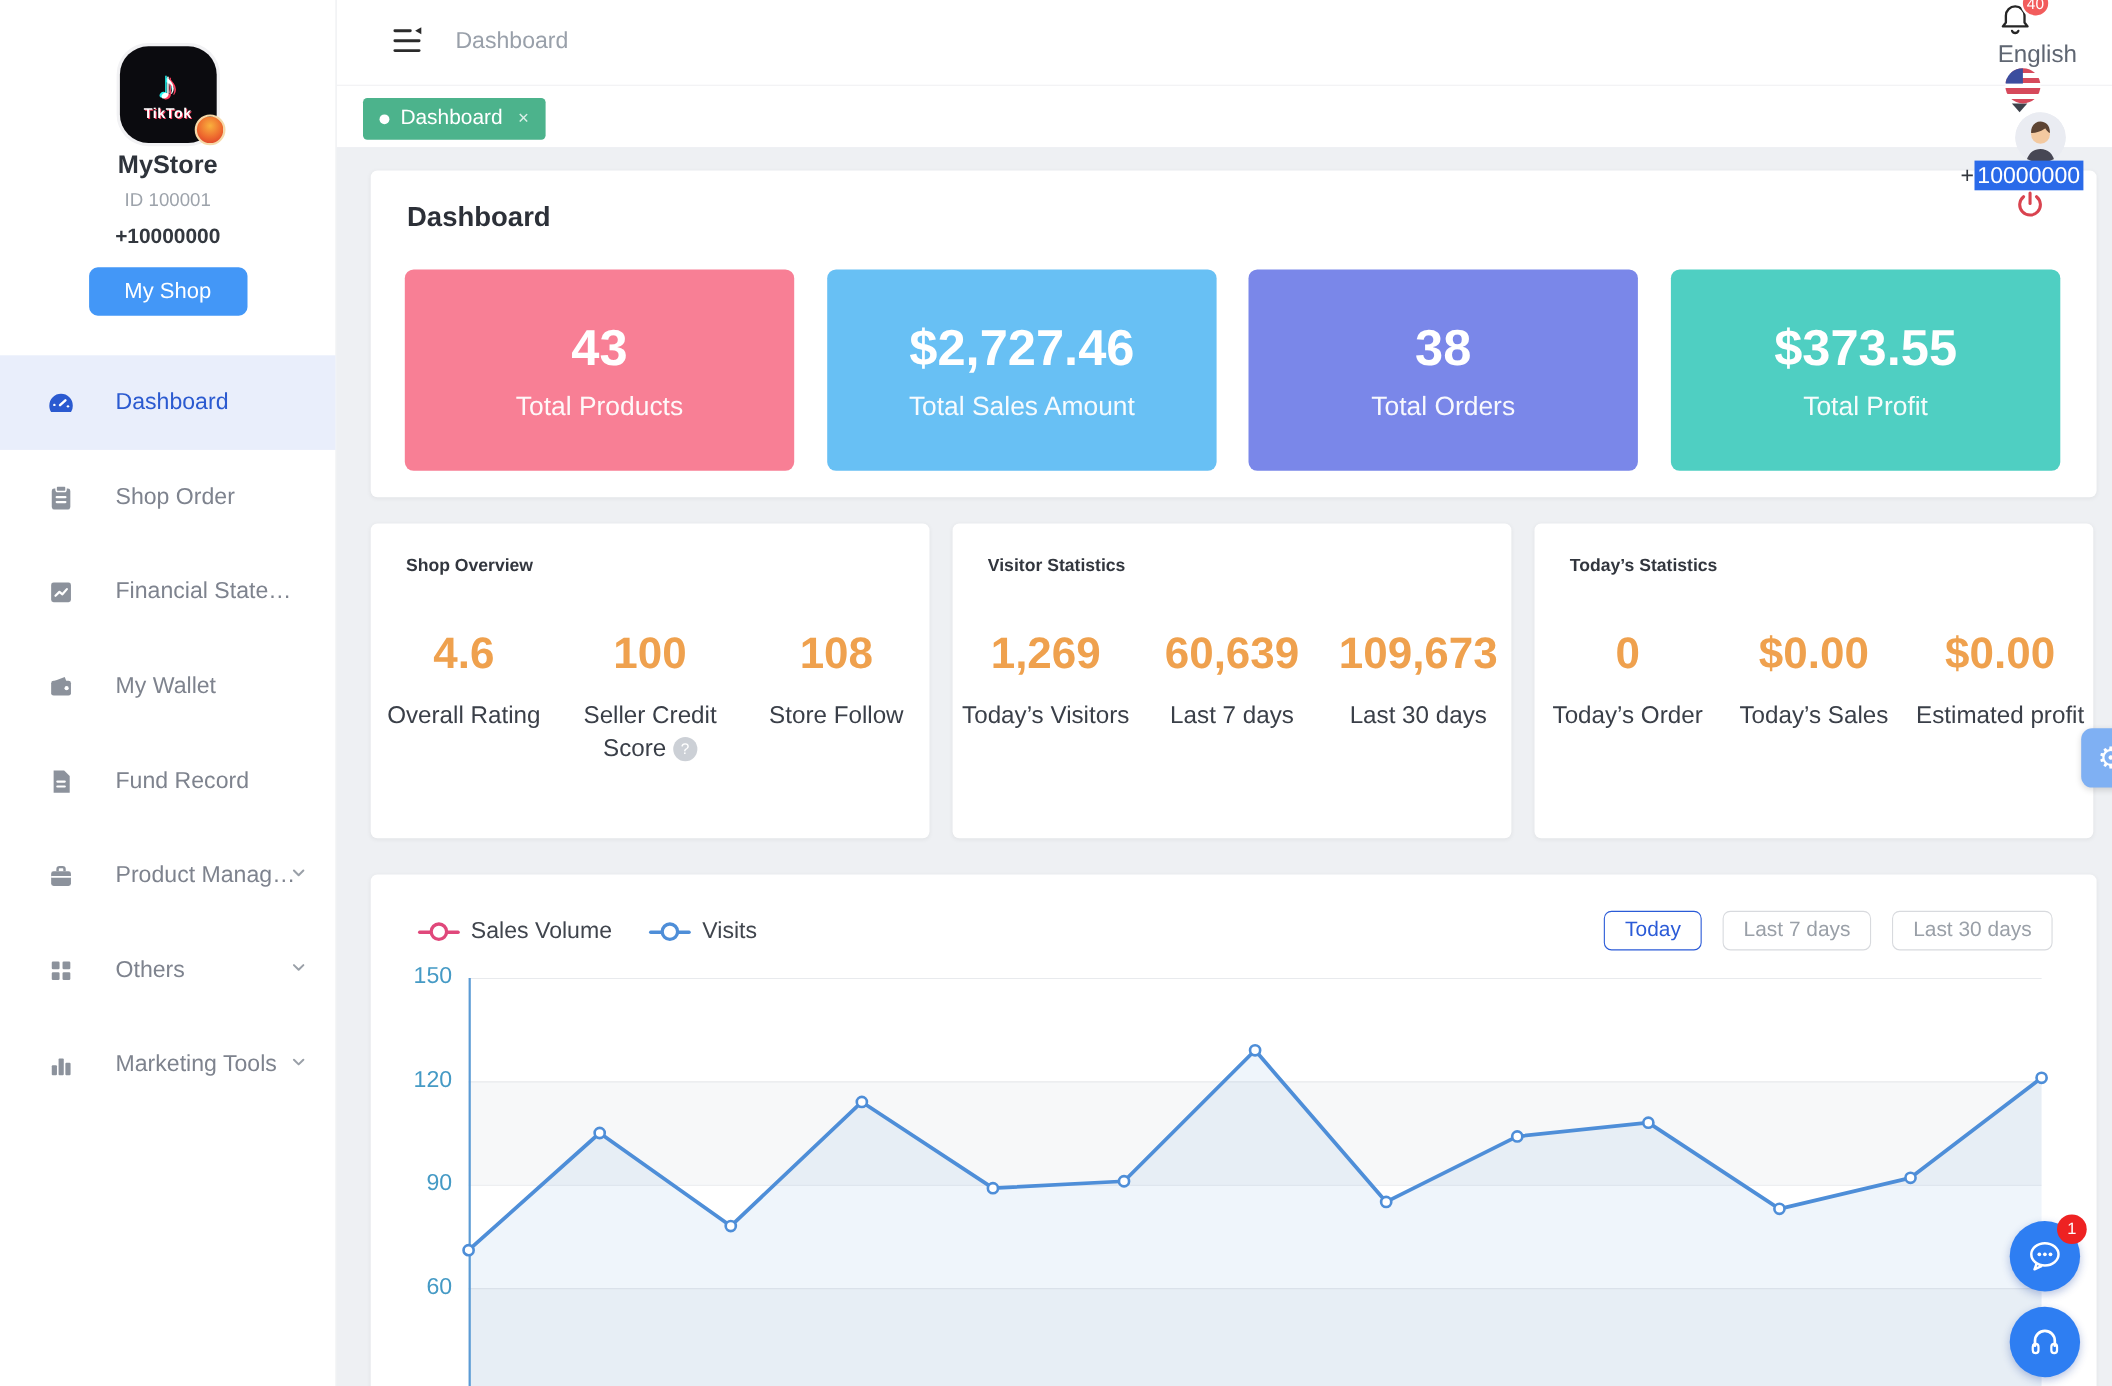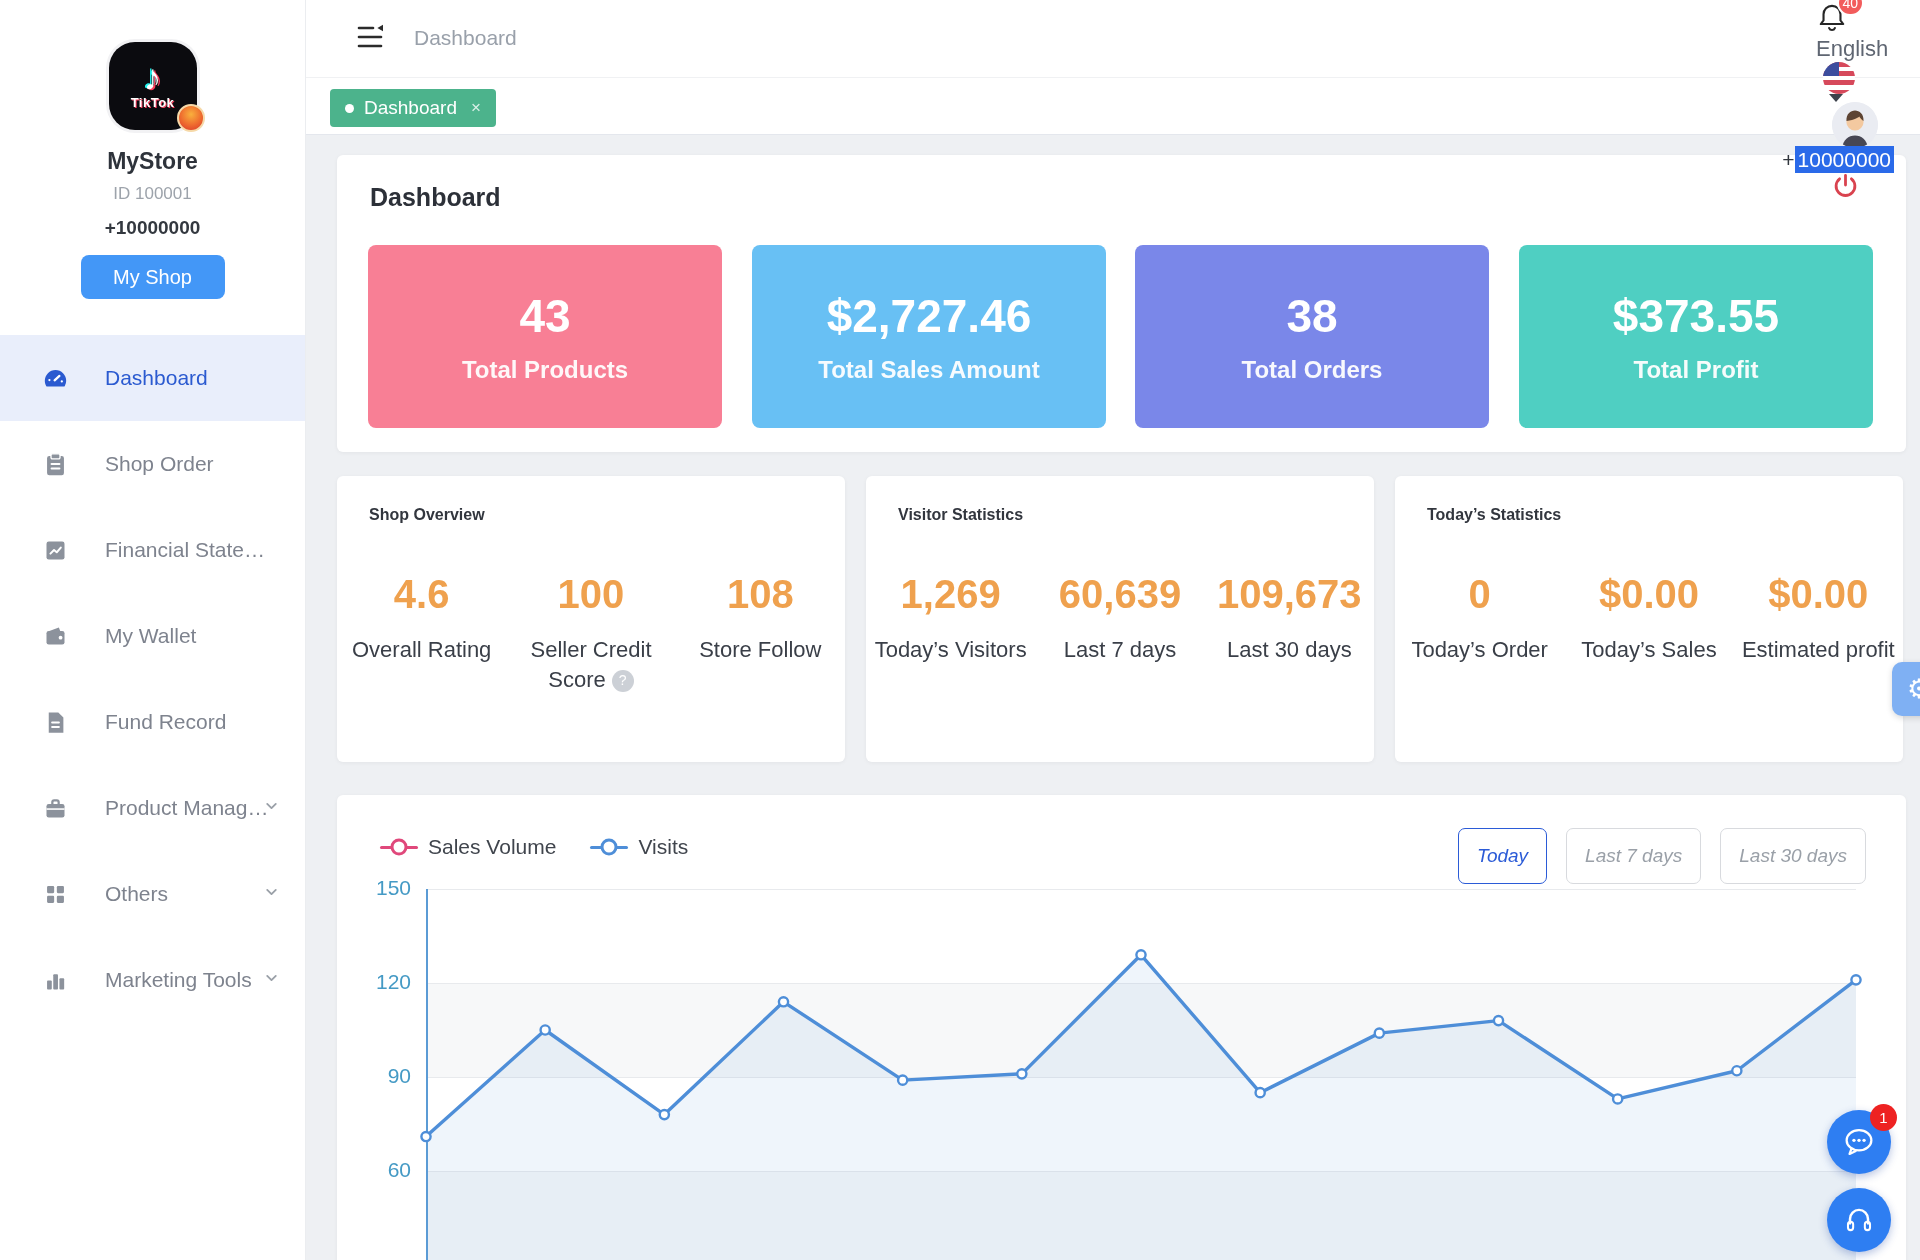--- a/index.html
+++ b/index.html
@@ -25,21 +25,21 @@
   }
   .logo-note { font-size:36px; line-height:30px; color:#fff;
     text-shadow: 2px 1px 0 #fd3e5e, -2px -1px 0 #25f4ee; }
   .logo-text { color:#fff; font-size:13px; font-weight:bold; letter-spacing:.5px;
     text-shadow:1px 1px 0 #fd3e5e; margin-top:2px;}
   .logo-badge {
     position:absolute; right:-8px; bottom:-2px; width:28px; height:28px; border-radius:50%;
     background: radial-gradient(circle at 50% 35%, #f9b03d 0%, #ee6a2e 55%, #d8352a 100%);
     border:2px solid #f6d9a8;
   }
-  .store-name { text-align:center; margin-top:18px; font-size:23px; font-weight:bold; color:#2e333b; }
+  .store-name { text-align:center; margin-top:6px; font-size:23px; font-weight:bold; color:#2e333b; }
   .store-id { text-align:center; margin-top:9px; font-size:17px; color:#9da3ab; }
   .store-phone { text-align:center; margin-top:13px; font-size:19px; color:#33383f;font-weight:bold; }
   .shop-btn {
     display:block; margin:16px auto 0; width:144px; height:44px; border:none; cursor:pointer;
     background:#4397f7; color:#fff; font-size:20px; border-radius:8px;
     font-family:"Liberation Sans",sans-serif;
   }
   .menu { list-style:none; margin-top:36px; }
   .menu-item {
     position:relative; height:86px; display:flex; align-items:center;
@@ -103,21 +103,21 @@
   .content { position:absolute; left:306px; top:135px; right:0; bottom:0; overflow:hidden; }
   .card { position:absolute; background:#fff; border-radius:6px; box-shadow:0 1px 4px rgba(0,0,0,.05); }
 
   .overview-card { left:31px; top:20px; width:1569px; height:297px; }
   .overview-title { position:absolute; left:33px; top:28px; font-size:25px; font-weight:bold; color:#2c3038; }
   .stat-card {
     position:absolute; top:90px; width:354px; height:183px; border-radius:8px; color:#fff;
     display:flex; flex-direction:column; align-items:center; justify-content:center; cursor:default;
   }
   .stat-value { font-size:46px; font-weight:bold; }
-  .stat-label { font-size:24px; margin-top:13px; opacity:.95;font-weight:bold; }
+  .stat-label { font-size:24px; margin-top:13px; opacity:.95; }
 
   .panel { top:341px; width:508px; height:286px; }
   .panel-title { position:absolute; left:32px; top:30px; font-size:16px; font-weight:bold; color:#32363e; }
   .panel-stats { position:absolute; left:0; right:0; top:96px; display:flex; }
   .pstat { flex:1; text-align:center; padding:0 6px; }
   .pstat-value { font-size:40px; font-weight:bold; color:#efa14e; white-space:nowrap; }
   .pstat-label { margin-top:18px; font-size:22px; color:#3a3f48; line-height:1.35; }
   .help-icon {
     display:inline-flex; width:22px; height:22px; border-radius:50%; background:#ccd0d6; color:#fff;
     font-size:14px; align-items:center; justify-content:center; vertical-align:middle; margin-left:6px;
@@ -130,21 +130,21 @@
   .legend-marker { position:relative; width:38px; height:16px; }
   .legend-marker::before { content:''; position:absolute; left:0; right:0; top:6.5px; height:3px; background:var(--c); border-radius:2px; }
   .legend-marker::after { content:''; position:absolute; left:50%; top:50%; width:11px; height:11px;
     border:3px solid var(--c); border-radius:50%; background:#fff; transform:translate(-50%,-50%); }
   .marker-sales { --c:#e0487b; }
   .marker-visits { --c:#4e8ed8; }
   .legend-label { font-size:21px; color:#40454d; }
   .range-btns { position:absolute; right:40px; top:33px; display:flex; gap:19px; }
   .range-btn {
     background:#fff; border:1.5px solid #d8dade; border-radius:7px; color:#9aa0a8;
-    font-size:19px; padding:16px 18px; cursor:pointer; font-family:"Liberation Sans",sans-serif;font-style:italic;
+    font-size:19px; padding:6px 18px; cursor:pointer; font-family:"Liberation Sans",sans-serif;
   }
   .range-btn.active { border-color:#2b5bd7; color:#2b5bd7; }
 
   .chart-area { position:absolute; left:89px; top:94px; width:1430px; height:371px; }
   .chart-area svg { overflow:visible; display:block; }
   .y-labels { position:absolute; left:10px; top:94px; width:64px; height:371px; }
   .y-tick { position:absolute; right:0; width:64px; text-align:right; font-size:21px; color:#459ac5; }
 
   
   .gear-widget {

